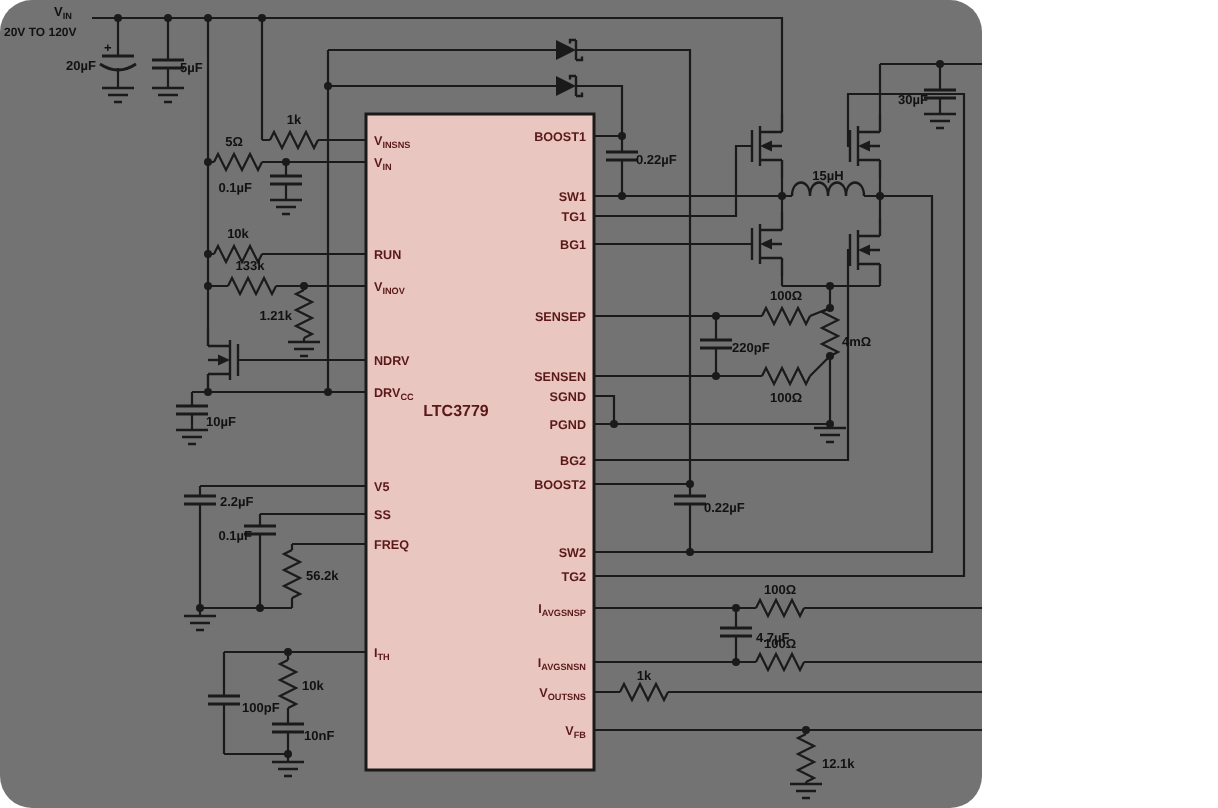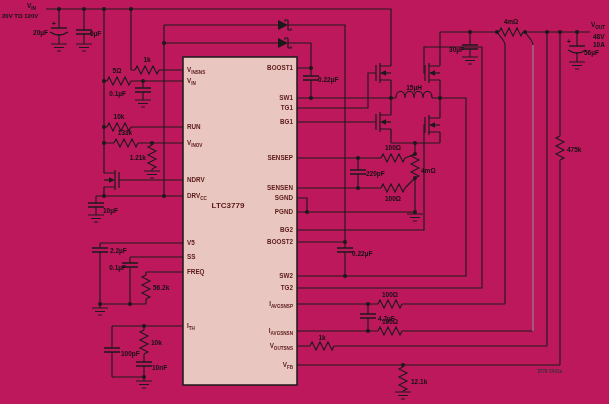--- a/index.html
+++ b/index.html
@@ -1,16 +1,16 @@
 <!DOCTYPE html>
 <html style="--wire-color: #1a1a1a; --pin-color: #5a1818;"><head>
 <meta charset="utf-8">
 <style>
   html,body{margin:0;padding:0;background:#fff;}
-  .sheet{width:609px;height:404px;position:relative;background:#be185d;overflow:hidden;}
+  .sheet{width:491px;height:404px;position:relative;background:#737373;overflow:hidden;border-radius:16px;}
   svg text{font-family:"Liberation Sans","DejaVu Sans",sans-serif;font-weight:bold;fill:#111;font-size:6.5px;}
   svg .icpin{fill:var(--pin-color,#5a1818);font-size:6.3px;}
   svg .icname{fill:var(--pin-color,#5a1818);font-size:8px;}
   svg .sub{font-size:4.6px;}
   svg .tiny{font-size:6px;}
   svg .note{font-size:4.5px;fill:#333;font-weight:bold;}
   .wire{stroke:var(--wire-color,#1a1a1a);stroke-width:1.1;fill:none;}
   .wireg{stroke:#8f8f8f;stroke-width:1.1;fill:none;}
 </style>
 </head>

